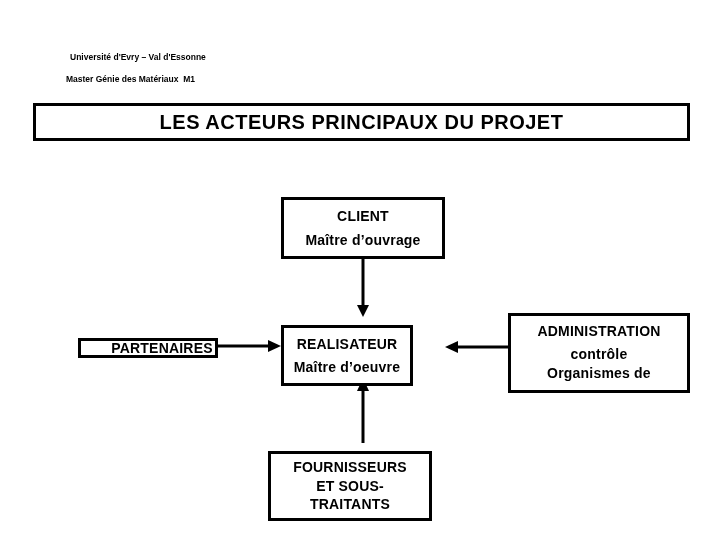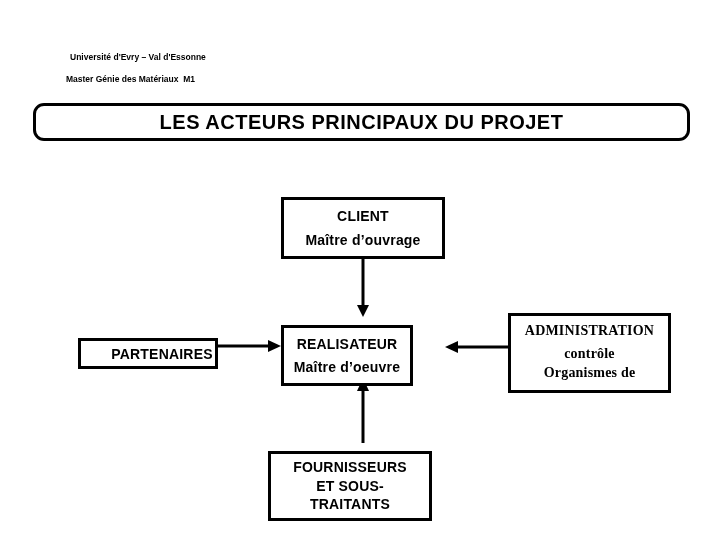--- a/index.html
+++ b/index.html
@@ -33,33 +33,32 @@
     align-items: center;
     justify-content: space-evenly;
     text-align: center;
     font-weight: bold;
     color: #000000;
   }
 
   .title-box {
     left: 33px; top: 103px; width: 657px; height: 38px;
     justify-content: center;
-    border-radius: 11px;
   }
   .title-box .title-text {
     font-size: 20px;
     letter-spacing: 0.5px;
   }
 
   .node { font-size: 14px; letter-spacing: 0.2px; margin-top: 8px; }
 
   .client-box       { left: 281px; top: 189px; width: 164px; height: 62px; }
-  .partenaires-box  { left: 78px;  top: 330px; width: 140px; height: 31px; justify-content: center; padding-left: 28px; }
+  .partenaires-box  { left: 78px;  top: 330px; width: 140px; height: 20px; justify-content: center; padding-left: 28px; }
   .realisateur-box  { left: 281px; top: 317px; width: 132px; height: 61px; }
-  .administration-box { left: 508px; top: 305px; width: 163px; height: 80px; font-family: Liberation Serif, serif; }
+  .administration-box { left: 508px; top: 305px; width: 182px; height: 80px; }
   .fournisseurs-box { left: 268px; top: 443px; width: 164px; height: 70px; justify-content: center; }
 
   .tight { line-height: 1.35; }
 
   .arrows {
     position: absolute;
     left: 0; top: 0;
     width: 720px; height: 540px;
     pointer-events: none;
   }

